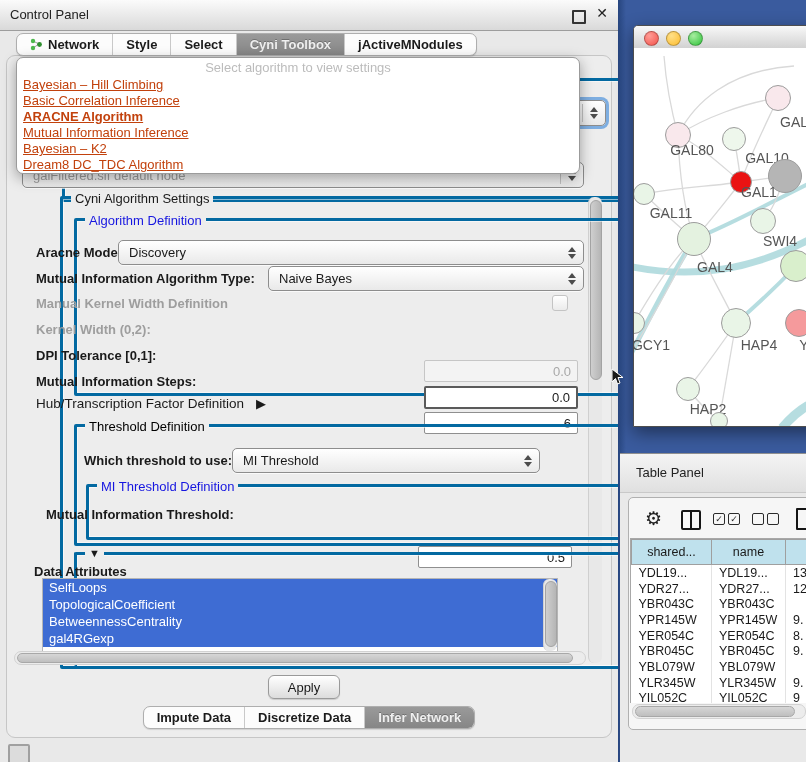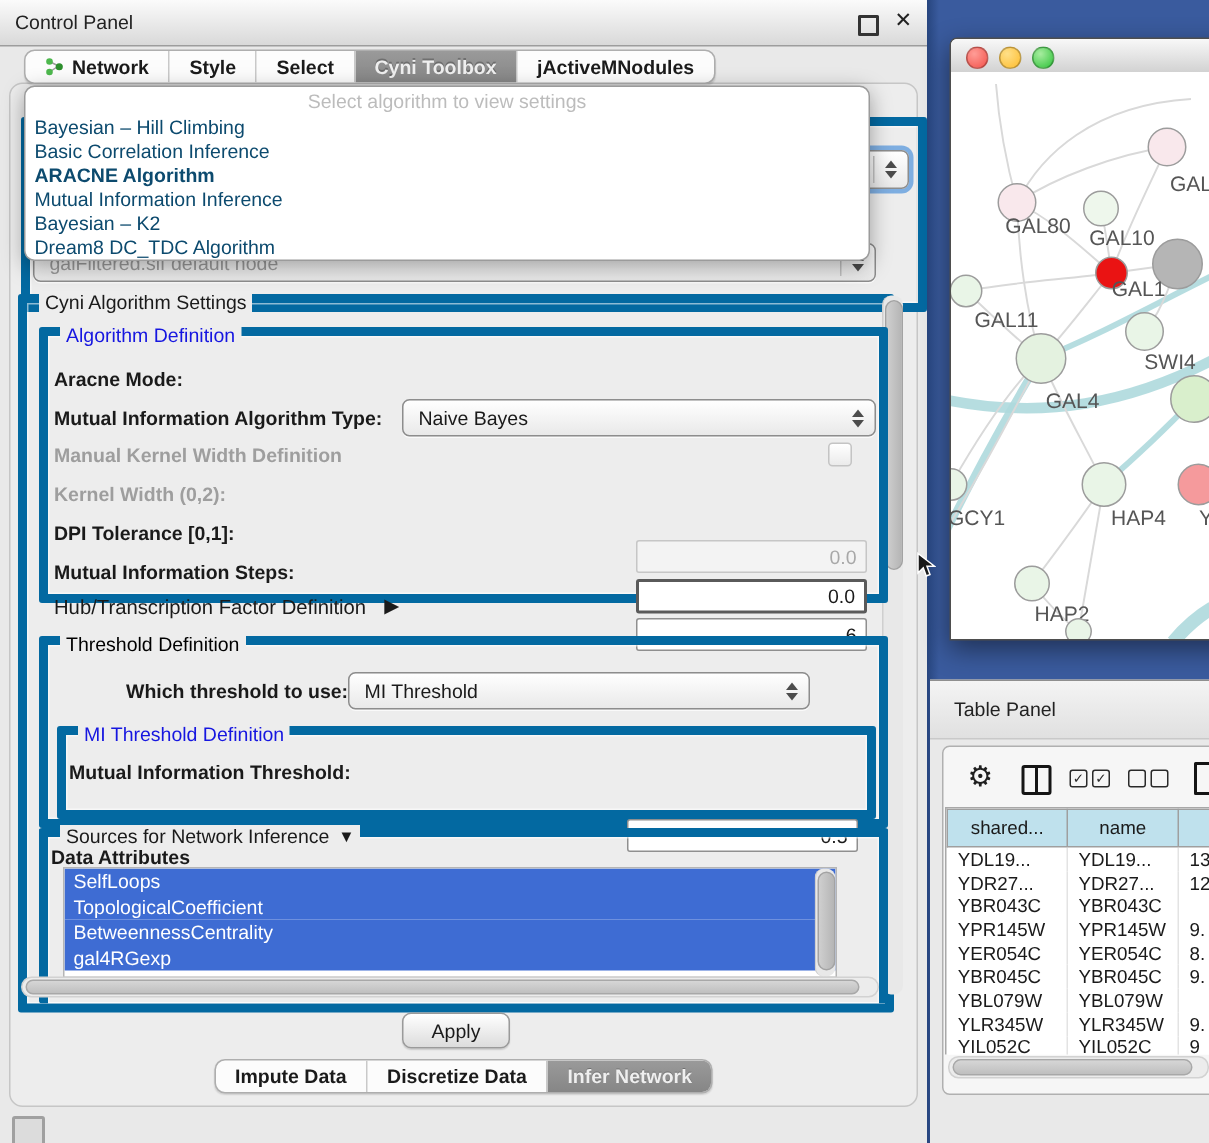--- a/index.html
+++ b/index.html
@@ -23,21 +23,21 @@
        border-left:1px solid #c9c9c9;display:flex;align-items:center;gap:5px;}
   .seg .tab:first-child{border-left:none;}
   .seg .tab.sel{background:linear-gradient(#9a9a9a,#868686);color:#efefef;text-shadow:0 -1px 0 rgba(0,0,0,.25);}
   .tabbar-top{left:16px;top:33px;width:618px;display:flex;justify-content:flex-start;}
   .tabbar-bottom{left:0;top:706px;width:618px;display:flex;justify-content:center;}
 
   .inner-panel{left:6px;top:55px;width:604px;height:681px;background:#ededed;
       border:1px solid #c6c6c6;border-radius:9px;}
 
   
-  .tborder{border:6px solid #0369a1;border-radius:2px;box-shadow:inset 0 0 0 1px rgba(255,255,255,.55);}
+  .tborder{border:3px solid #0369a1;border-radius:2px;box-shadow:inset 0 0 0 1px rgba(255,255,255,.55);margin-left:48px;}
   .ttitle{position:absolute;top:-8px;left:8px;background:#ededed;padding:0 4px;font-size:13px;white-space:nowrap;}
   .t-blue{color:#1616e0;}
   .t-green{color:#000000;}
 
   
   .combo{background:linear-gradient(#ffffff,#e9e9e9);border:1px solid #8d8d8d;border-radius:5px;
      font-size:13px;display:flex;align-items:center;padding-left:10px;box-shadow:0 1px 0 rgba(255,255,255,.7);}
   .combo .spin{position:absolute;right:7px;top:50%;transform:translateY(-50%);display:flex;flex-direction:column;gap:2px;}
   .combo .spin i{display:block;width:0;height:0;border-left:4px solid transparent;border-right:4px solid transparent;}
   .combo .spin i.up{border-bottom:5px solid #4c4c4c;}
@@ -49,21 +49,21 @@
   .field.disabled{background:#f3f3f3;border:1px solid #c6c6c6;color:#a8a8a8;}
   .lbl{font-size:13px;font-weight:bold;white-space:nowrap;}
   .lbl.dis{color:#9e9e9e;}
   .checkbox{width:14px;height:14px;border:1px solid #c4c4c4;border-radius:3px;
      background:linear-gradient(#ffffff,#ebebeb);}
 
   
   .popup{left:16px;top:57px;width:562px;height:115px;background:#ffffff;border:1px solid #9b9b9b;
      border-radius:7px;box-shadow:0 4px 14px rgba(0,0,0,.35);z-index:60;overflow:hidden;}
   .popup .ph{height:17px;text-align:center;font-size:13px;color:#bcbcbc;padding-top:2px;}
-  .popup .opt{height:16px;line-height:16px;padding-left:6px;font-size:13px;color:#0c4a6e;}
+  .popup .opt{height:16px;line-height:16px;padding-left:6px;font-size:13px;color:#c2410c;text-decoration:underline;}
   .popup .opt.selbold{font-weight:bold;}
 
   
   .attr-list{background:#ffffff;border:1px solid #b5b5b5;overflow:hidden;}
   .attr-item{height:17px;line-height:17px;padding-left:6px;font-size:13px;color:#ffffff;background:#3e6cd3;}
 
   
   .sb-track-v{background:#e8e8e8;border-left:1px solid #cfcfcf;border-radius:6px;}
   .sb-thumb{background:linear-gradient(90deg,#cfcfcf,#b5b5b5);border:1px solid #a3a3a3;border-radius:6px;}
   .sb-track-h{background:#ececec;border:1px solid #d2d2d2;border-radius:7px;}
@@ -188,20 +188,27 @@
 
   <div class="abs sb-track-v" style="left:588px;top:197px;width:13px;height:466px;">
     <div class="sb-thumb" style="position:absolute;left:1px;top:3px;width:10px;height:178px;"></div>
   </div>
 
   <div class="abs tborder" style="left:26px;top:218px;width:554px;height:172px;">
     <span class="ttitle t-blue">Algorithm Definition</span>
   </div>
 
   <div class="abs lbl" style="left:36px;top:245px;">Aracne Mode:</div>
+  <div class="abs combo" style="left:118px;top:240px;width:454px;height:23px;">
+    <span>Discovery</span>
+    <span class="spin">
+        <i class="up"></i>
+        <i class="dn"></i>
+      </span>
+  </div>
 
   <div class="abs lbl" style="left:36px;top:271px;">Mutual Information Algorithm Type:</div>
   <div class="abs combo" style="left:268px;top:266px;width:304px;height:23px;">
     <span>Naive Bayes</span>
     <span class="spin">
         <i class="up"></i>
         <i class="dn"></i>
       </span>
   </div>
 
@@ -234,21 +241,20 @@
       </span>
   </div>
   <div class="abs tborder" style="left:38px;top:484px;width:534px;height:50px;">
     <span class="ttitle t-blue">MI Threshold Definition</span>
   </div>
   <div class="abs lbl" style="left:46px;top:507px;">Mutual Information Threshold:</div>
   <div class="abs field thin" style="left:418px;top:502px;width:146px;height:20px;">0.5</div>
 
   <div class="abs tborder" style="left:26px;top:552px;width:554px;height:111px;border-bottom:none;">
     <span class="ttitle" style="display:flex;align-items:center;gap:6px;">
-      <span>Sources for Network Inference</span>
       <span style="font-size:11px;">▼</span>
     </span>
   </div>
   <div class="abs lbl" style="left:34px;top:564px;">Data Attributes</div>
   <div class="abs attr-list" style="left:42px;top:578px;width:514px;height:72px;">
     <div id="attr-list">
         <div class="attr-item">SelfLoops</div>
         <div class="attr-item">TopologicalCoefficient</div>
         <div class="attr-item">BetweennessCentrality</div>
         <div class="attr-item">gal4RGexp</div>
@@ -316,21 +322,21 @@
           <path d="M 54 341 C 65 355, 75 365, 85 373"></path>
           <path d="M 102 275 C 96 310, 90 345, 85 373"></path>
           <path d="M 30 8 C 32 35, 38 65, 44 87"></path>
         </g>
       </svg>
       <div id="net-nodes">
           <div class="node" style="left: 131px; top: 37px; width: 26px; height: 26px; background: rgb(249, 232, 236);"></div>
           <div class="node" style="left: 31px; top: 74px; width: 26px; height: 26px; background: rgb(249, 232, 236);"></div>
           <div class="nlabel" style="left: 58px; top: 94px;">GAL80</div>
           <div class="node" style="left: 88px; top: 79px; width: 24px; height: 24px; background: rgb(238, 247, 236);"></div>
-          <div class="nlabel" style="left: 114px; top: 102px;">GAL10</div>
+          <div class="nlabel" style="left: 133px; top: 102px;">GAL10</div>
           <div class="node" style="left: 96px; top: 123px; width: 22px; height: 22px; background: rgb(234, 19, 19);"></div>
           <div class="node" style="left: 134px; top: 111px; width: 34px; height: 34px; background: rgb(181, 181, 181);"></div>
           <div class="node" style="left: -1px; top: 135px; width: 22px; height: 22px; background: rgb(233, 245, 231);"></div>
           <div class="nlabel" style="left: 37px; top: 157px;">GAL11</div>
           <div class="node" style="left: 116px; top: 160px; width: 26px; height: 26px; background: rgb(233, 245, 231);"></div>
           <div class="nlabel" style="left: 146px; top: 185px;">SWI4</div>
           <div class="node" style="left: 43px; top: 174px; width: 34px; height: 34px; background: rgb(228, 242, 224);"></div>
           <div class="nlabel" style="left: 81px; top: 211px;">GAL4</div>
           <div class="node" style="left: 146px; top: 202px; width: 32px; height: 32px; background: rgb(217, 239, 204);"></div>
           <div class="node" style="left: -11px; top: 264px; width: 22px; height: 22px; background: rgb(233, 245, 231);"></div>

